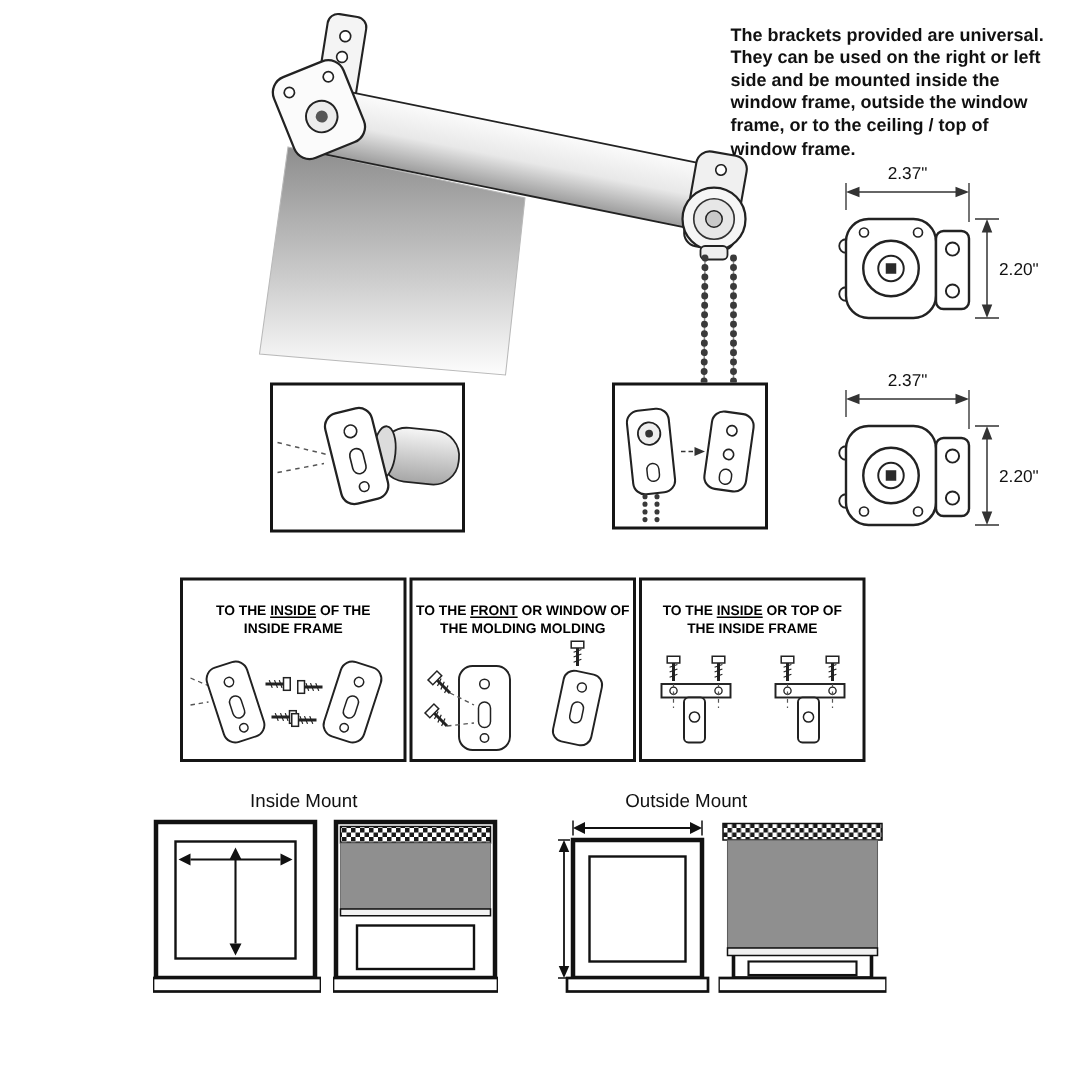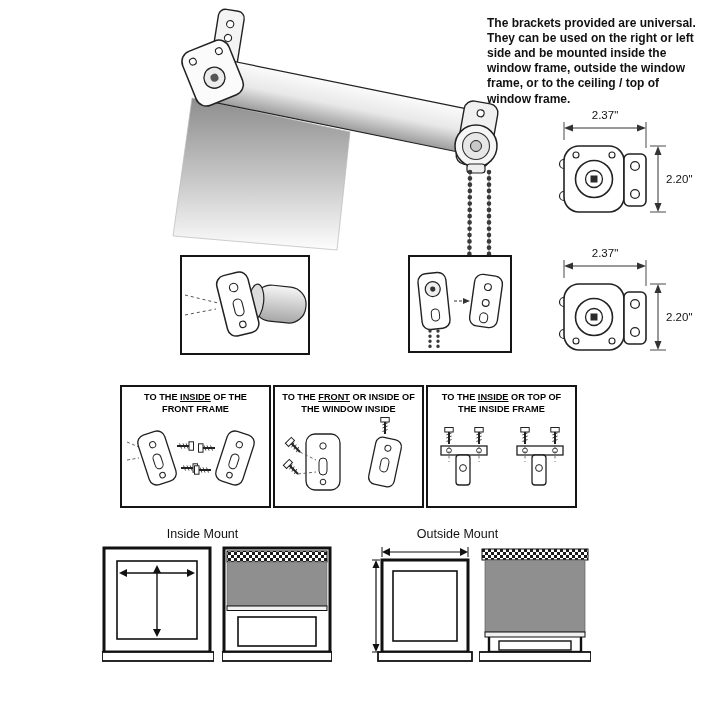--- a/index.html
+++ b/index.html
@@ -2,21 +2,21 @@
 <html><head>
 <meta charset="utf-8">
 <style>
   * { margin:0; padding:0; box-sizing:border-box; }
   html,body { background:#fff; font-family:"Liberation Sans", sans-serif; }
   #canvas { position:relative; width:720px; height:720px; background:#fff; overflow:hidden; margin:0 auto; }
   .abs { position:absolute; }
   .intro { position:absolute; left:487px; top:16px; width:217px; font-size:12px; line-height:1.26; color:#111;font-weight:bold; }
   .dim-label { font-family:"Liberation Sans", sans-serif; font-size:11.5px; fill:#111; }
   .inset { position:absolute; border:2px solid #151515; background:#fff; }
-  .mount-box { position:absolute; top:385px; width:151px; height:123px; border:2px solid #151515; background:#fff; text-align:center; padding-top:5px; }
+  .mount-box { position:absolute; top:385px; width:151px; height:123px; border:2px solid #151515; background:#fff; text-align:center; padding-top:15px; }
   .mount-title { font-size:9.2px; font-weight:bold; line-height:1.3; color:#000; }
   .mount-title .u { text-decoration:underline; }
   .mount-label { position:absolute; top:527px; font-size:12.5px; color:#111; text-align:center; }
 </style>
 </head>
 <body>
 
 <div id="canvas">
 
   <svg class="abs" style="left:140px; top:8px;" width="372" height="332" viewBox="0 0 372 332">
@@ -158,21 +158,21 @@
         <circle cx="76" cy="30" r="3.4" fill="#fff" stroke="#222" stroke-width="1.1"></circle>
         <circle cx="76" cy="46" r="3.4" fill="#fff" stroke="#222" stroke-width="1.1"></circle>
         <rect x="72" y="56" width="8" height="10" rx="4" fill="#fff" stroke="#222" stroke-width="1"></rect>
       </g>
     </svg>
   </div>
 
   <div class="mount-box" style="left:120px;">
     <div class="mount-title">
       <span>TO THE </span><span class="u">INSIDE</span><span> OF THE</span>
-      <div>FRONT FRAME</div>
+      <div>INSIDE FRAME</div>
     </div>
     <svg width="146" height="86" viewBox="0 0 146 86">
       <path d="M4,26 L18,32 M4,44 L16,42" stroke="#555" stroke-width="0.9" stroke-dasharray="3 2.5" fill="none"></path>
       <g transform="rotate(-18 34 42)">
         <rect x="20" y="16" width="28" height="52" rx="8" fill="#fff" stroke="#222" stroke-width="1.3"></rect>
         <circle cx="34" cy="28" r="3.1" fill="#fff" stroke="#222" stroke-width="1"></circle>
         <rect x="30" y="38" width="8" height="15" rx="4" fill="#fff" stroke="#222" stroke-width="1"></rect>
         <circle cx="34" cy="60" r="2.8" fill="#fff" stroke="#222" stroke-width="1"></circle>
       </g>
       <g transform="translate(54,30)">
@@ -199,22 +199,22 @@
       <g transform="translate(88,54) rotate(180)">
         <path d="M0,0 L12,0" stroke="#222" stroke-width="2"></path>
         <path d="M2.5,-2.6 L4.5,2.6 M6,-2.6 L8,2.6 M9.2,-2.6 L11,2.6" stroke="#222" stroke-width="0.8"></path>
         <rect x="12" y="-4.2" width="4.5" height="8.4" fill="#fff" stroke="#222" stroke-width="1"></rect>
       </g>
     </svg>
   </div>
 
   <div class="mount-box" style="left:273px;">
     <div class="mount-title">
-      <span>TO THE </span><span class="u">FRONT</span><span> OR INSIDE OF</span>
-      <div>THE WINDOW INSIDE</div>
+      <span>TO THE </span><span class="u">FRONT</span><span> OR WINDOW OF</span>
+      <div>THE MOLDING MOLDING</div>
     </div>
     <svg width="146" height="86" viewBox="0 0 146 86">
       <rect x="30" y="18" width="34" height="56" rx="9" fill="#fff" stroke="#222" stroke-width="1.3"></rect>
       <circle cx="47" cy="30" r="3.2" fill="#fff" stroke="#222" stroke-width="1"></circle>
       <rect x="43" y="42" width="8" height="17" rx="4" fill="#fff" stroke="#222" stroke-width="1"></rect>
       <circle cx="47" cy="66" r="2.8" fill="#fff" stroke="#222" stroke-width="1"></circle>
       <path d="M24,36 L40,44 M22,58 L40,56" stroke="#555" stroke-width="0.9" stroke-dasharray="3 2.5" fill="none"></path>
       <g transform="translate(24,36) rotate(-135)">
         <path d="M0,0 L12,0" stroke="#222" stroke-width="2"></path>
         <path d="M2.5,-2.6 L4.5,2.6 M6,-2.6 L8,2.6 M9.2,-2.6 L11,2.6" stroke="#222" stroke-width="0.8"></path>

